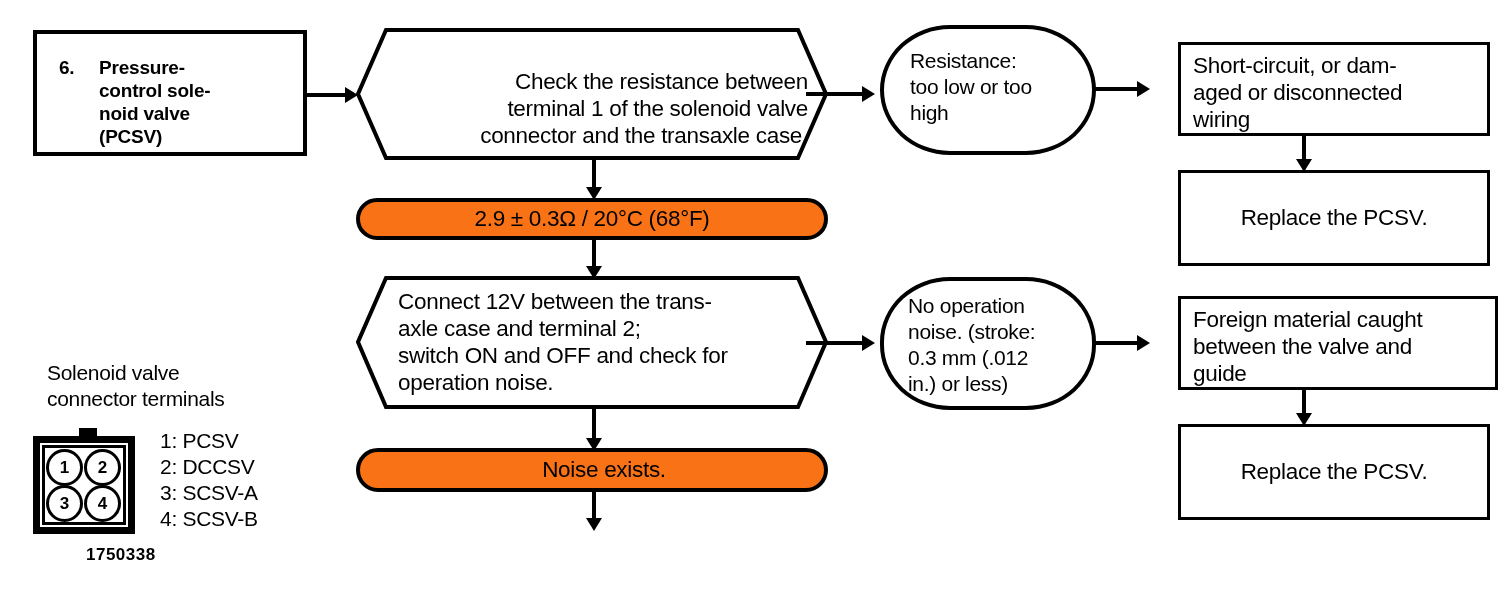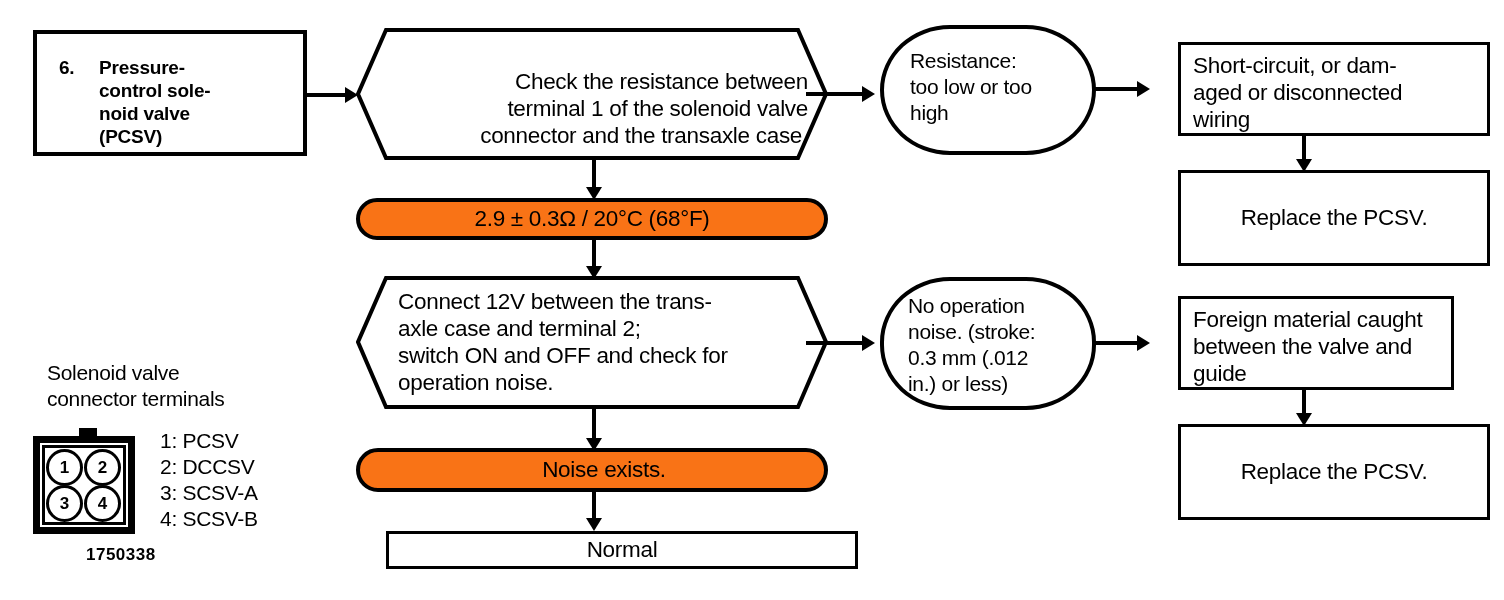--- a/index.html
+++ b/index.html
@@ -105,23 +105,20 @@
   <div class="vline" style="left:592px;top:407px;width:4px;height:36px;"></div>
   <div class="arrow-d" style="left:586px;top:438px;"></div>
 
   <div class="node pill hvcenter" style="left:356px;top:448px;width:472px;height:44px;">
     <div class="txt t-norm t-ctr" style="position:relative;left:12px;top:0;width:100%;line-height:1;">Noise exists.</div>
   </div>
 
   <div class="vline" style="left:592px;top:492px;width:4px;height:32px;"></div>
   <div class="arrow-d" style="left:586px;top:518px;"></div>
 
-  <div class="node rect-thin hvcenter" style="left:356px;top:531px;width:472px;height:38px;">
-    <div class="txt t-norm t-ctr" style="position:relative;left:0;top:0;width:100%;line-height:1;">Normal</div>
-  </div>
 
   <div class="node oval vcenter" style="left:880px;top:25px;width:216px;height:130px;">
     <div class="txt t-oval" style="left:26px;top:19px;width:182px;">Resistance:
 too low or too
 high</div>
   </div>
 
   <div class="hline" style="left:1094px;top:87px;width:48px;"></div>
   <div class="arrow-r" style="left:1137px;top:81px;"></div>
 
@@ -141,21 +138,21 @@
   <div class="node oval vcenter" style="left:880px;top:277px;width:216px;height:133px;">
     <div class="txt t-oval" style="left:24px;top:12px;width:188px;">No operation
 noise. (stroke:
 0.3 mm (.012
 in.) or less)</div>
   </div>
 
   <div class="hline" style="left:1094px;top:341px;width:48px;"></div>
   <div class="arrow-r" style="left:1137px;top:335px;"></div>
 
-  <div class="node rect-thin" style="left:1148px;top:296px;width:276px;height:94px;">
+  <div class="node rect-thin" style="left:1148px;top:296px;width:320px;height:94px;">
     <div class="txt t-norm" style="left:12px;top:7px;width:298px;">Foreign material caught
 between the valve and
 guide</div>
   </div>
 
   <div class="vline" style="left:1302px;top:390px;width:4px;height:30px;"></div>
   <div class="arrow-d" style="left:1296px;top:413px;"></div>
 
   <div class="node rect-thin hvcenter" style="left:1148px;top:424px;width:312px;height:96px;">
     <div class="txt t-norm t-ctr" style="position:relative;left:0;top:0;width:100%;line-height:1;">Replace the PCSV.</div>

